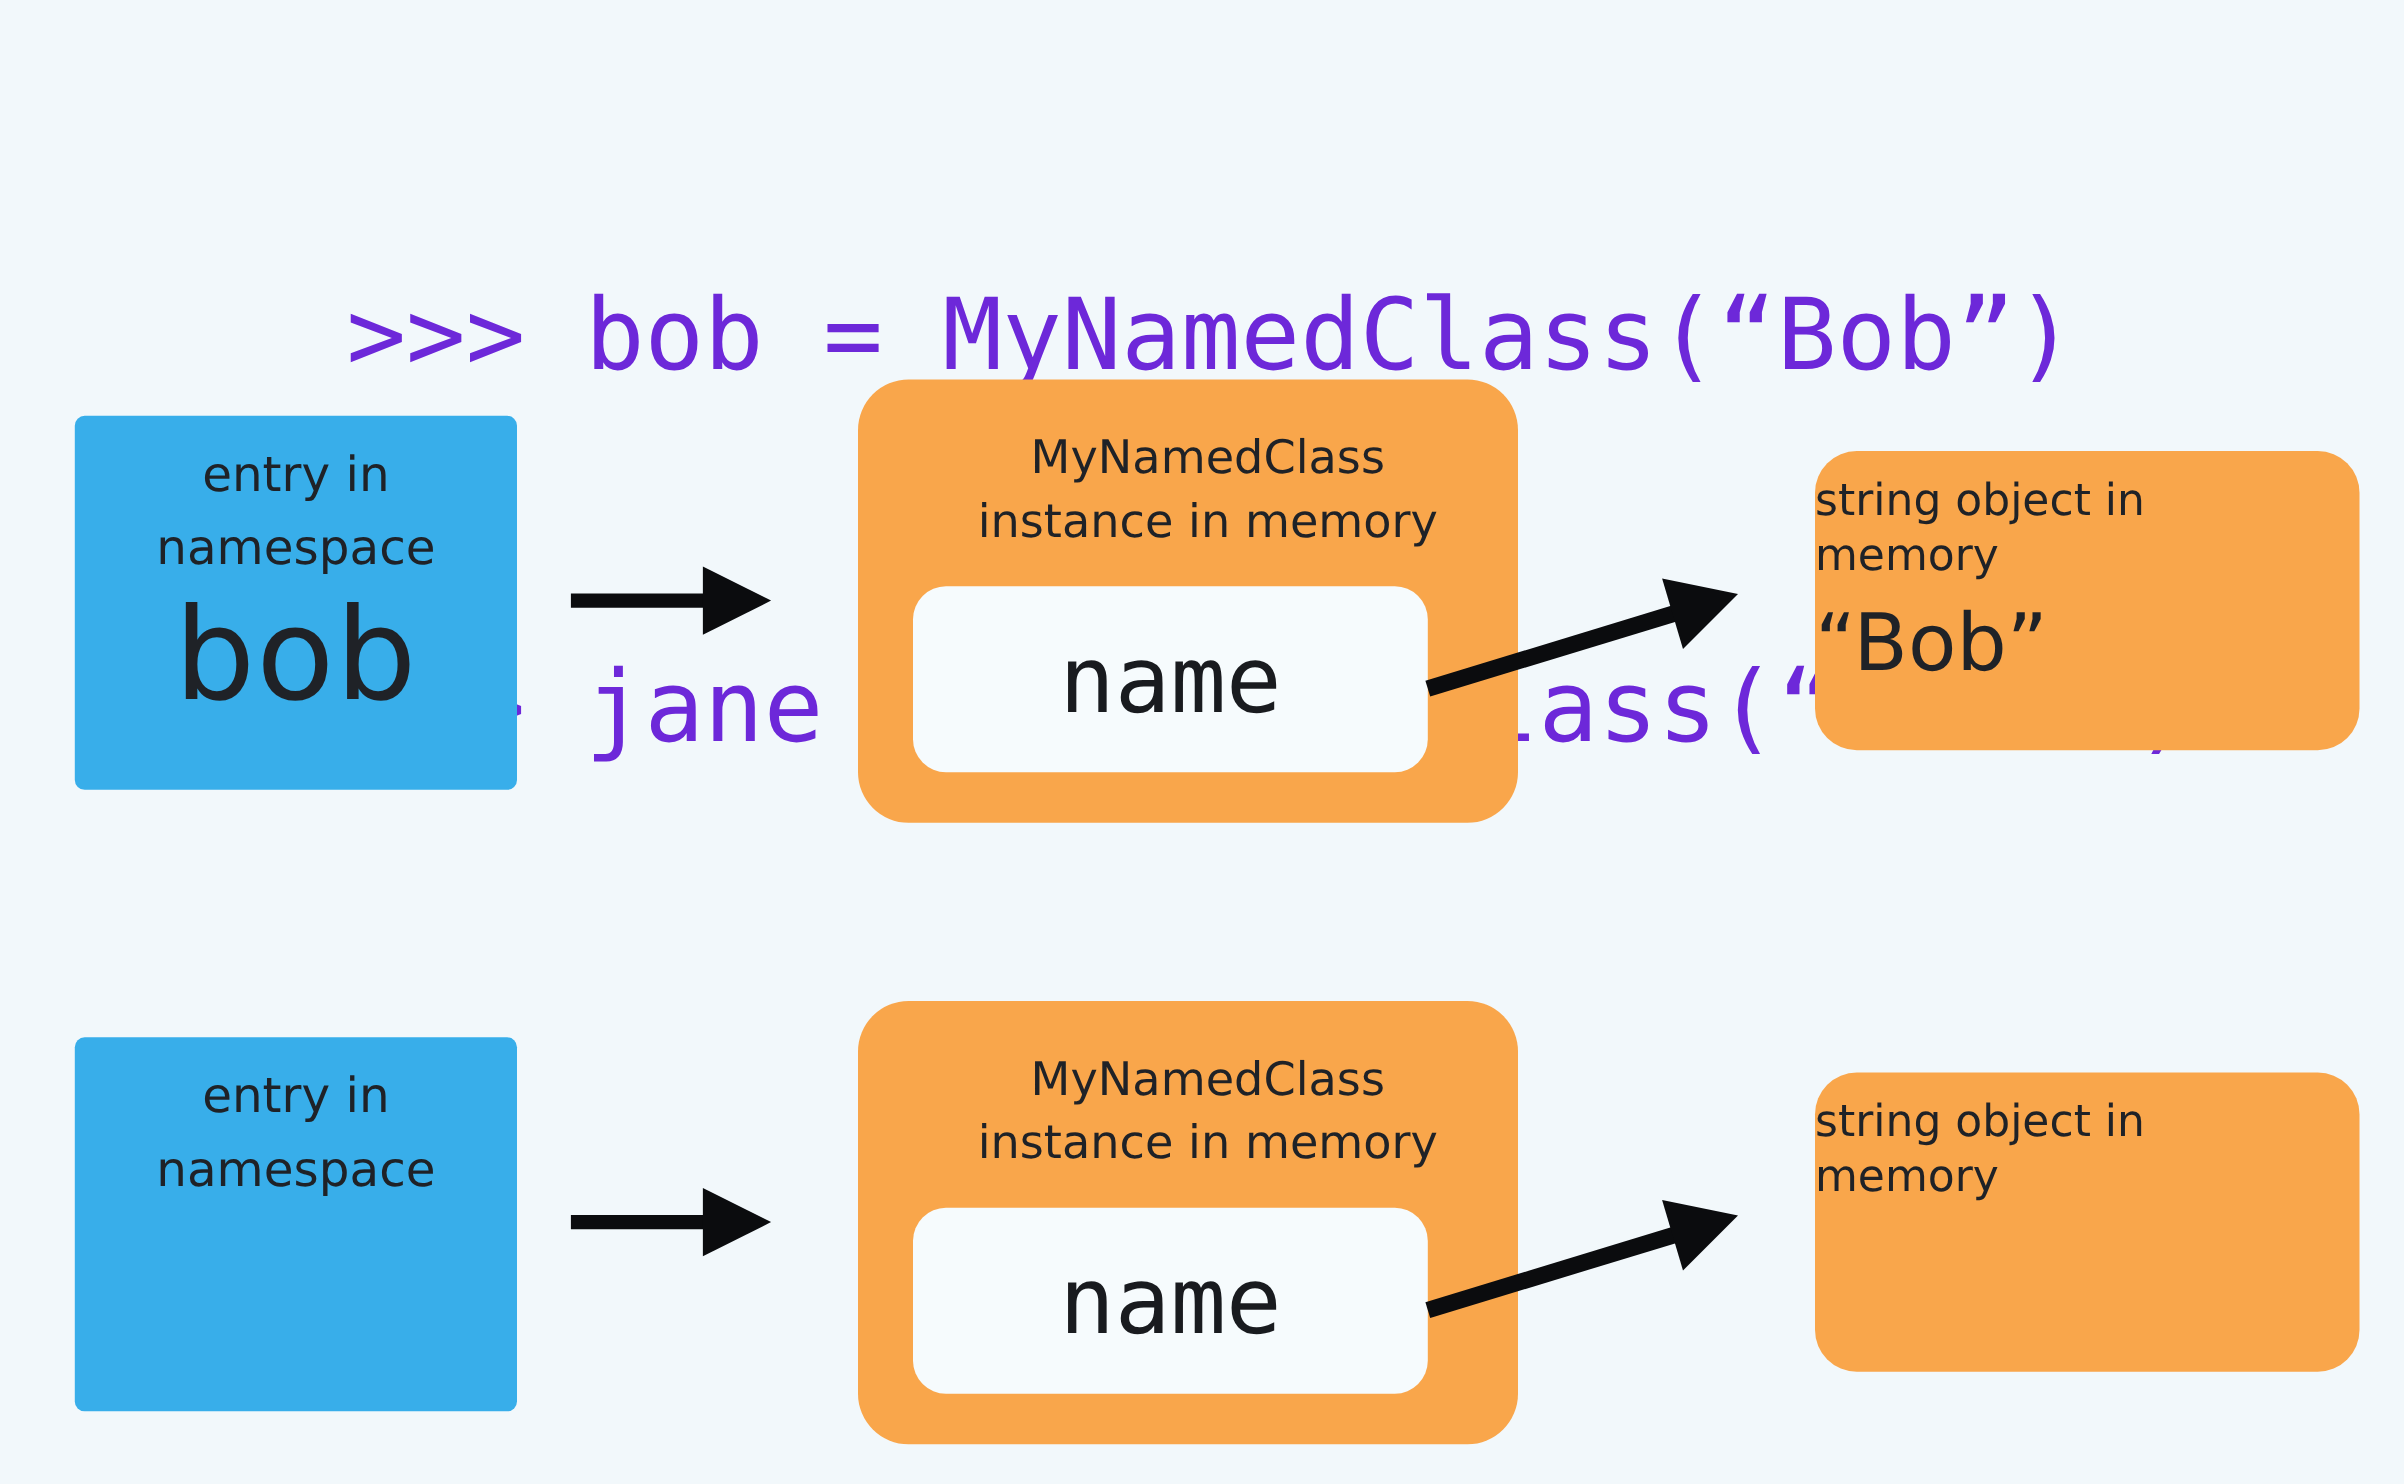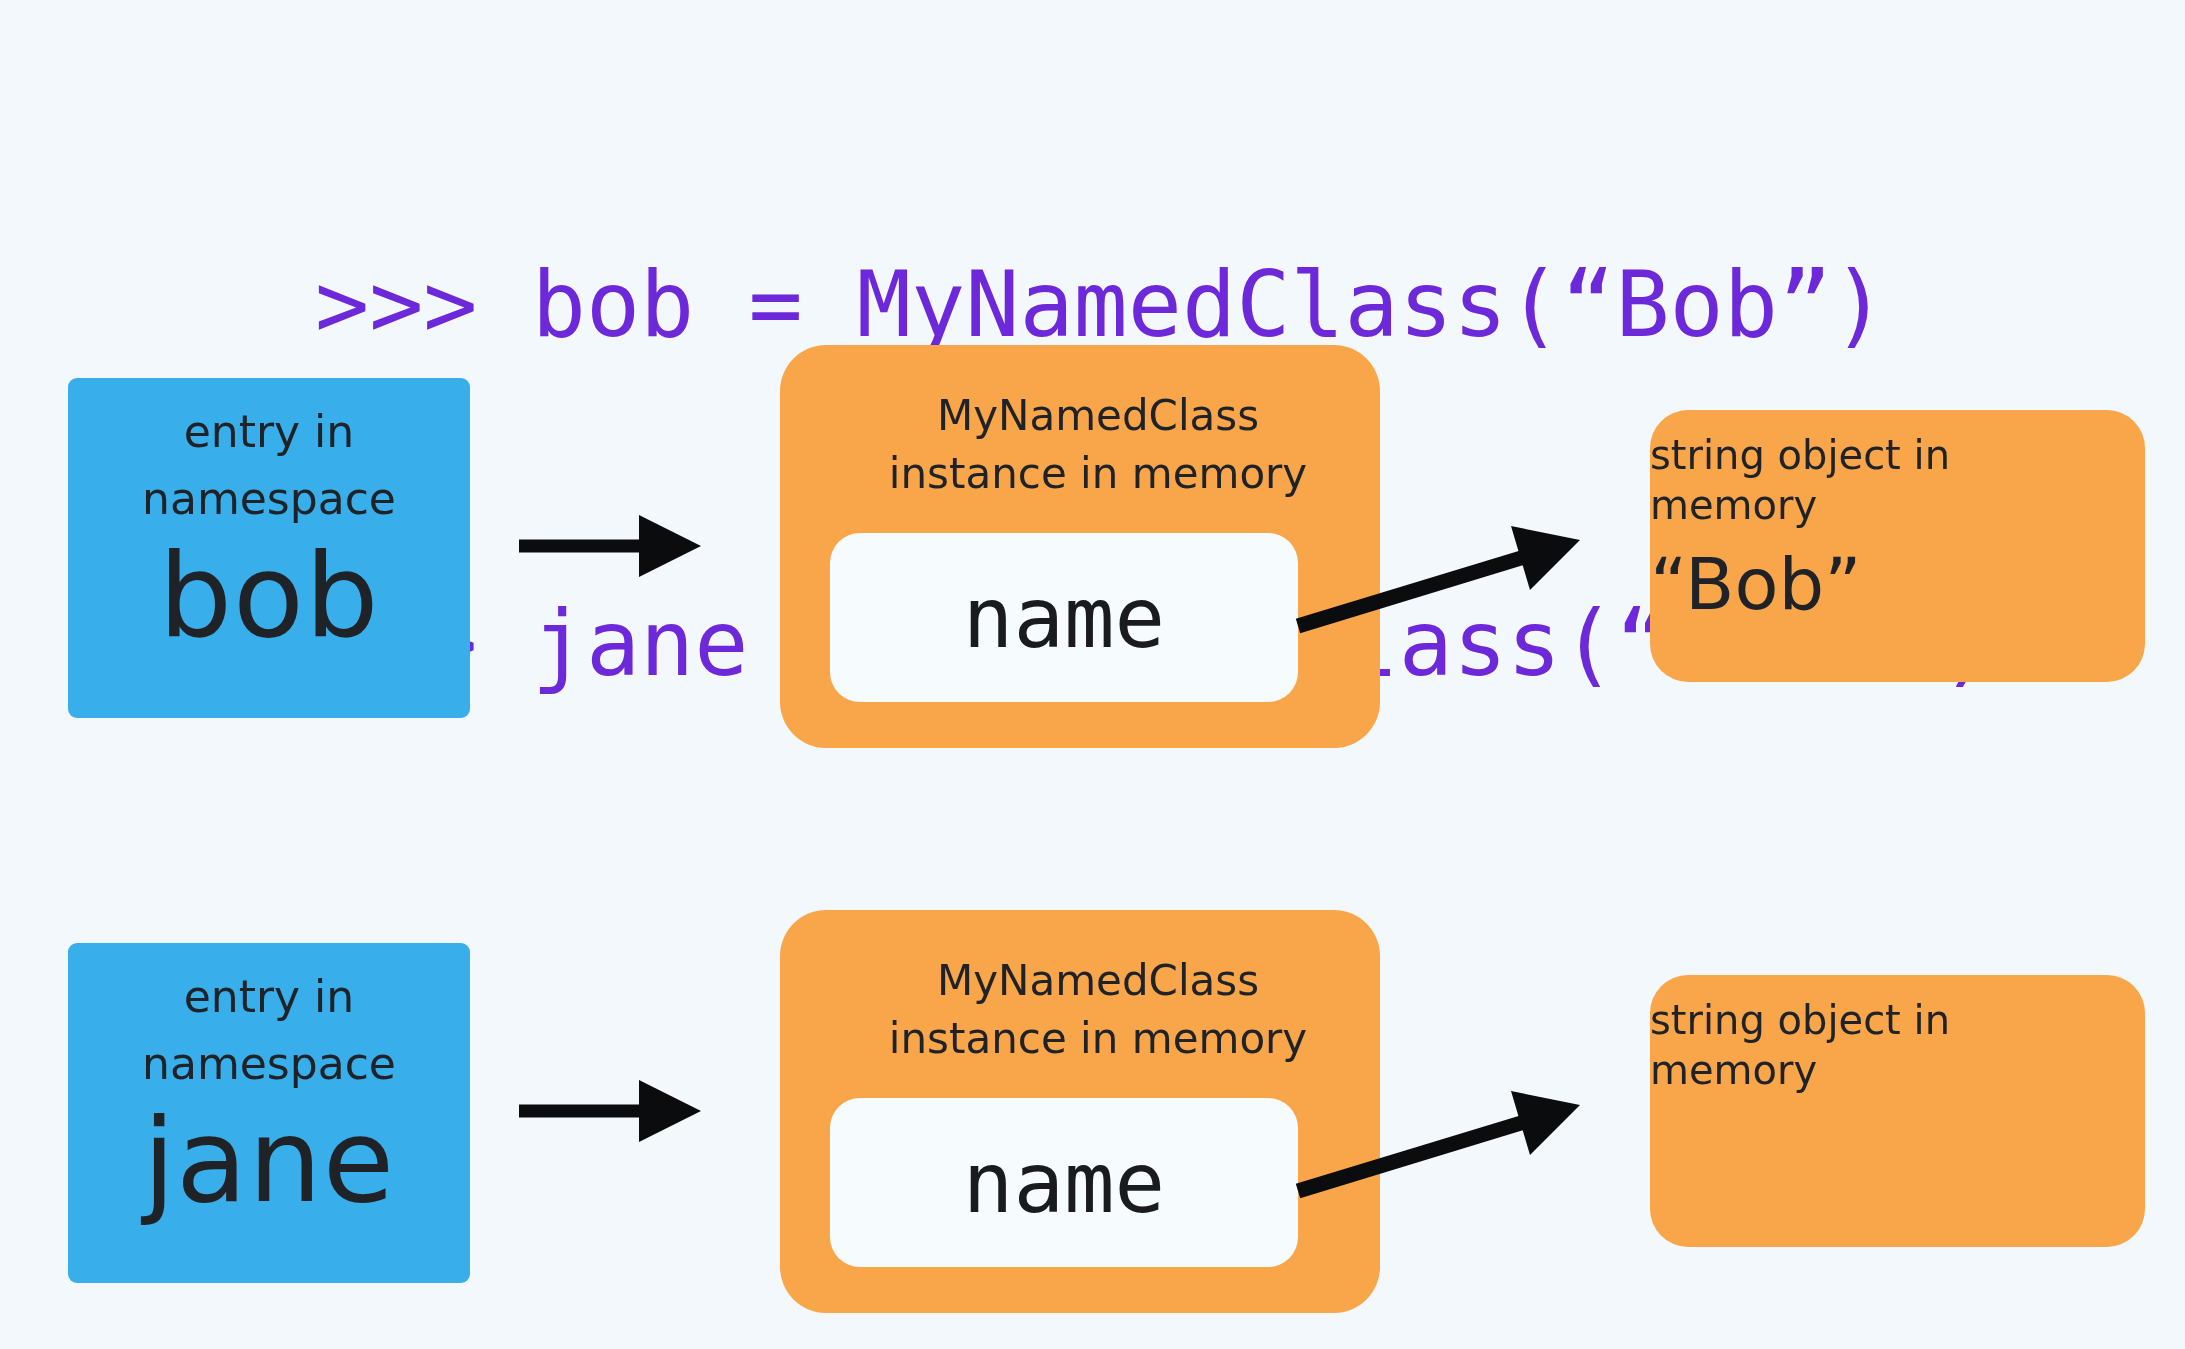--- a/index.html
+++ b/index.html
@@ -122,21 +122,20 @@
       <div class="str-value">“Bob”</div>
     </div>
 
   </div>
 
   <div class="row row-1">
 
     <div class="ns-box">
       <div class="ns-line first">entry in</div>
       <div class="ns-line">namespace</div>
-      <div class="ns-name">jane</div>
     </div>
 
     <svg class="arrow-svg h-arrow" width="190" height="74">
       <line x1="4" y1="37" x2="128" y2="37" stroke-width="13"></line>
       <polygon points="124,6 186,37 124,68"></polygon>
     </svg>
 
     <div class="inst-box">
       <div class="inst-title first">MyNamedClass</div>
       <div class="inst-title">instance in memory</div>

